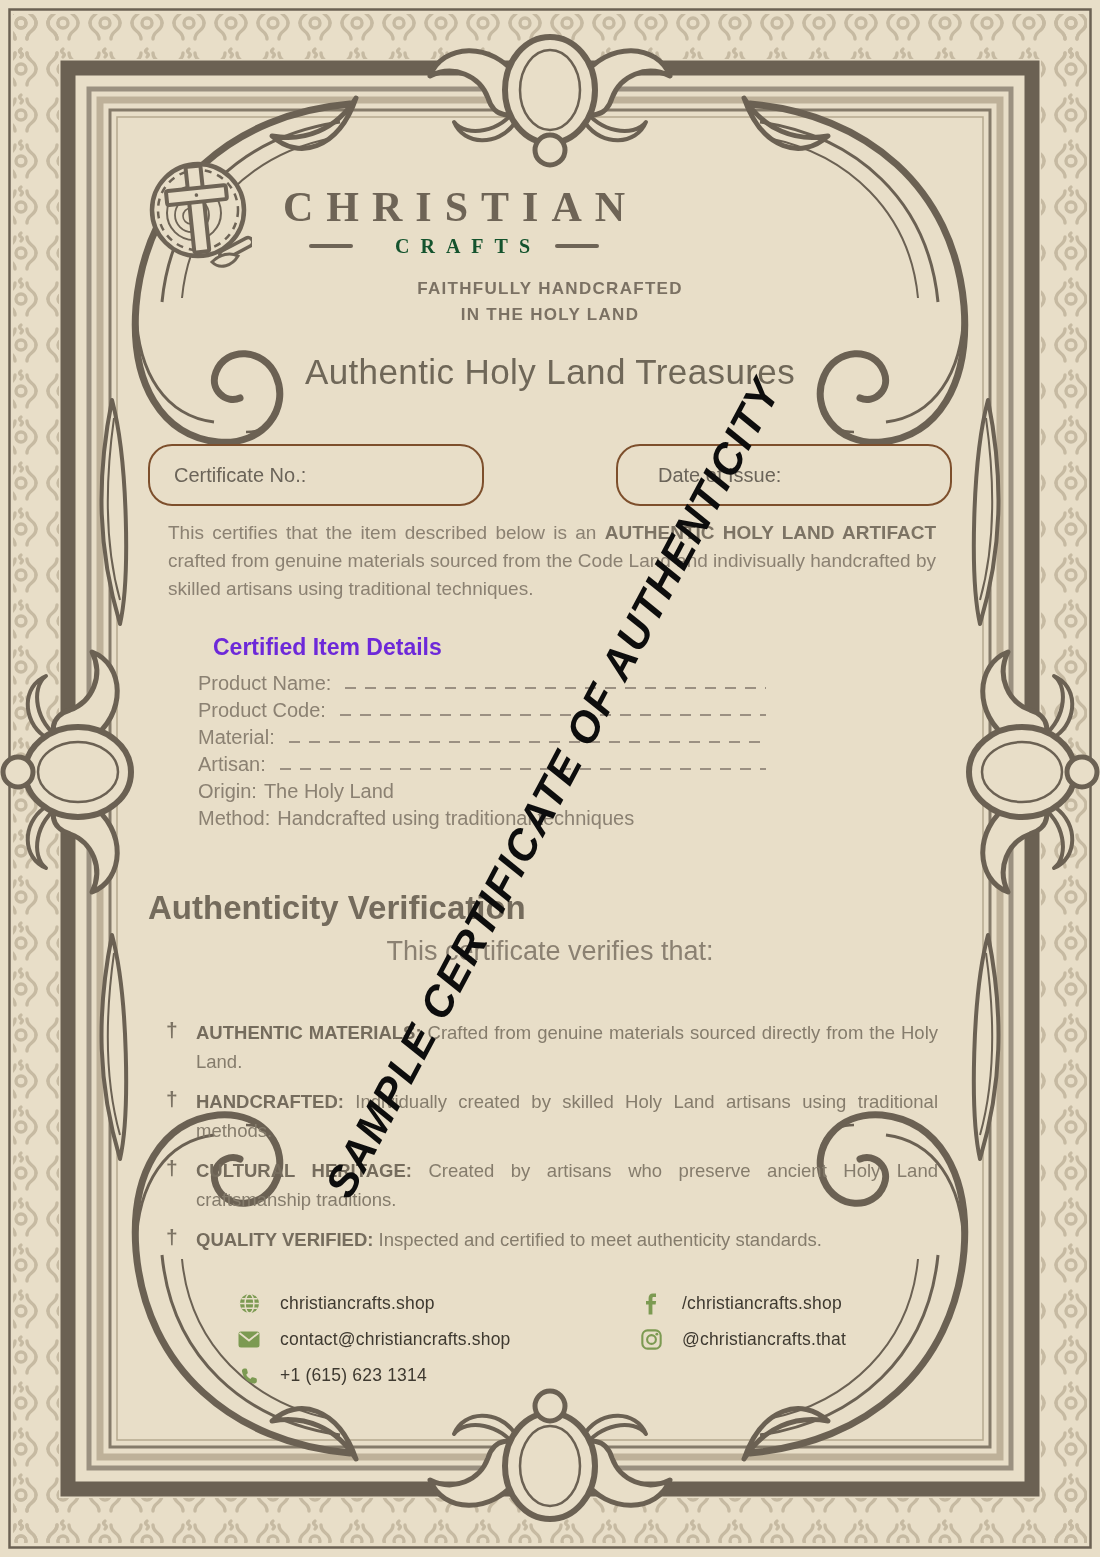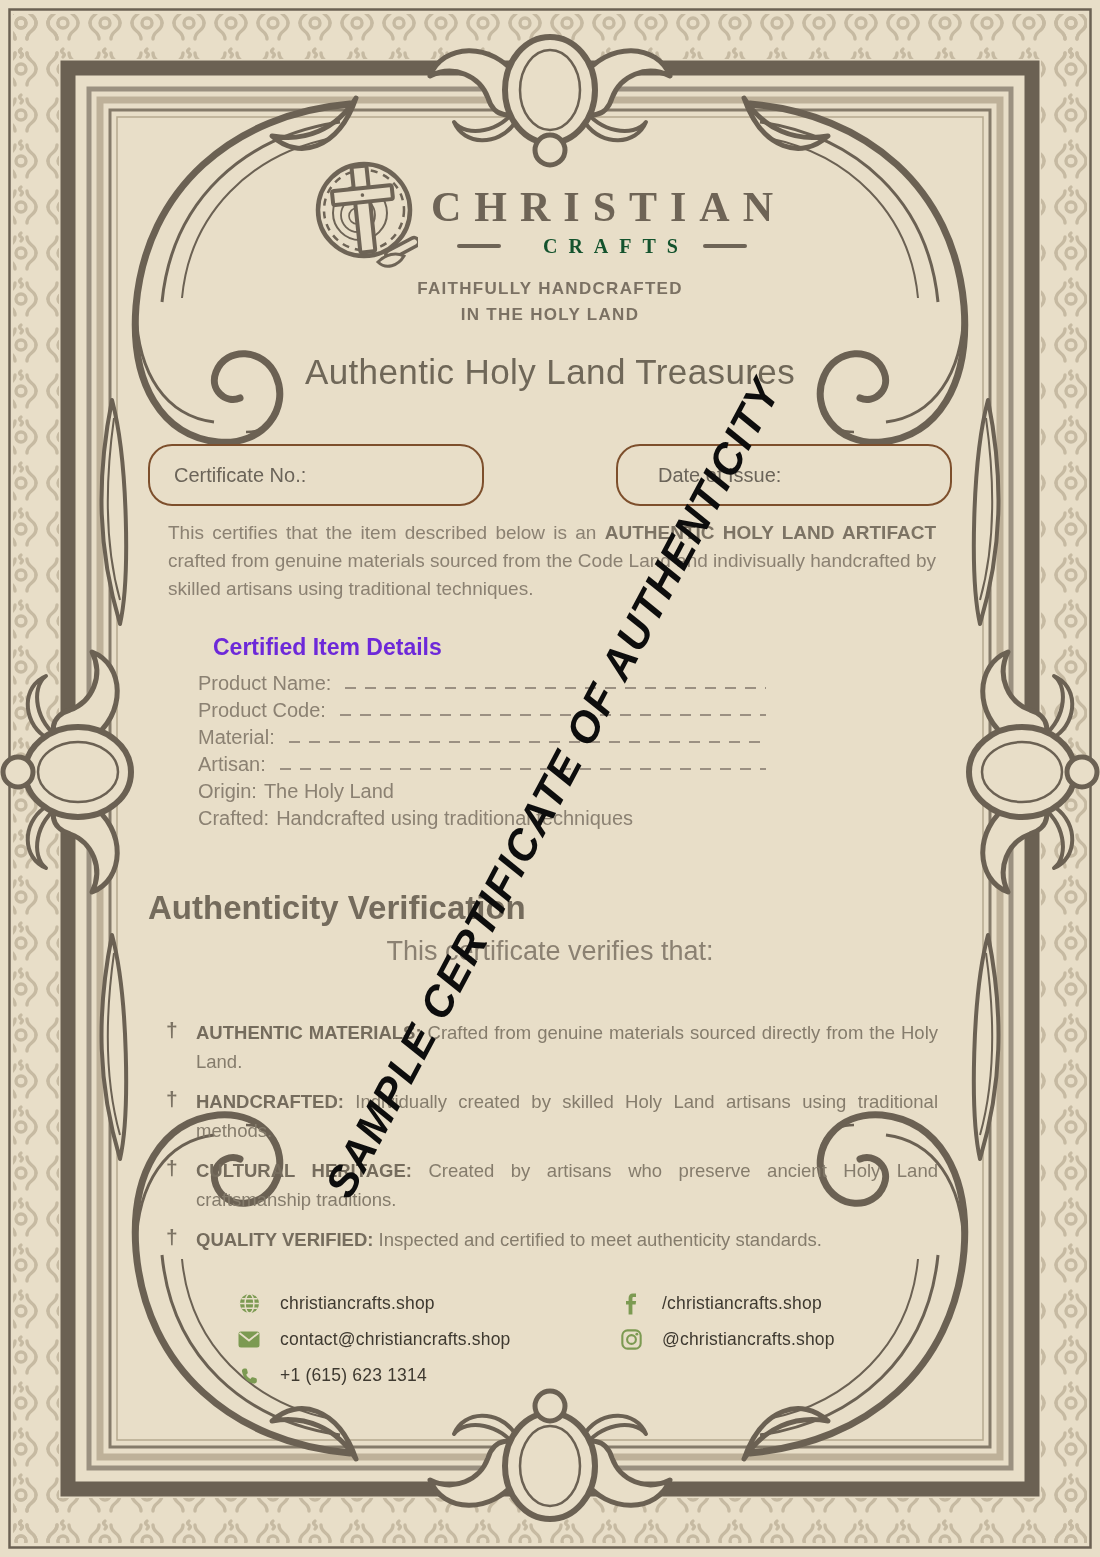--- a/index.html
+++ b/index.html
@@ -7,21 +7,21 @@
     width:1100px;height:1557px;position:relative;overflow:hidden;
     background:#e8dec8;
     font-family:"Liberation Sans", sans-serif;
     -webkit-font-smoothing:antialiased;
   }
   .frame-svg{position:absolute;inset:0;z-index:1;pointer-events:none;}
   .content{position:absolute;left:148px;right:148px;top:0;bottom:0;z-index:10;}
   .abs{position:absolute;left:0;right:0;}
 
   
-  .logo-row{top:158px;display:flex;justify-content:center;align-items:center;}
+  .logo-row{top:158px;display:flex;align-items:center;gap:18px;}
   .logo-word{display:flex;flex-direction:column;align-items:center;}
   .brand-main{
     font-family:"Liberation Serif", serif;font-weight:700;font-size:42px;
     letter-spacing:13px;color:#6e6456;line-height:1;margin-left:13px;
   }
   .craft-row{display:flex;align-items:center;gap:14px;margin-top:8px;}
   .craft-dash{width:44px;height:4px;background:#6e6456;border-radius:2px;}
   .brand-sub{
     font-family:"Liberation Serif", serif;font-weight:700;font-size:20px;
     letter-spacing:11px;color:#14532d;line-height:1;margin-left:28px;
@@ -61,21 +61,21 @@
   
   .verify-head{top:889px;text-align:left;font-size:33px;font-weight:800;color:#746b5c;}
   .verify-sub{top:936px;text-align:center;font-size:27px;font-weight:400;color:#8b8172;}
   .bullets{top:1018px;left:18px;right:14px;}
   .vitem{display:flex;gap:15px;margin-bottom:11px;}
   .dag{flex:none;width:15px;font-size:21px;font-weight:700;color:#7c7364;line-height:24px;}
   .vtext{flex:1;text-align:justify;font-size:18.5px;line-height:29px;color:#857c6c;}
   .vtext b{font-weight:800;color:#756c5d;}
 
   
-  .footer{top:1292px;left:90px;display:flex;}
+  .footer{top:1292px;left:90px;display:flex;gap:20px;}
   .f-col-left{width:382px;}
   .f-row{display:flex;align-items:center;gap:20px;margin-bottom:13px;height:23px;}
   .f-icon{flex:none;width:22px;height:22px;display:flex;align-items:center;justify-content:center;}
   .f-text{font-size:17.5px;color:#3e3930;letter-spacing:.2px;}
 
   
   .watermark{
     position:absolute;left:553px;top:788px;z-index:40;pointer-events:none;
     transform:translate(-50%,-50%) rotate(-62deg);
     font-size:43px;font-style:italic;font-weight:600;letter-spacing:1.5px;
@@ -221,21 +221,21 @@
     </div>
     <div class="drow">
       <span class="lbl">Artisan:</span>
       <span class="dashline"></span>
     </div>
     <div class="drow-static">
       <span>Origin:</span>
       <span class="val">The Holy Land</span>
     </div>
     <div class="drow-static">
-      <span>Crafted:</span>
+      <span>Method:</span>
       <span class="val">Handcrafted using traditional techniques</span>
     </div>
   </div>
 
   <div class="abs verify-head">Authenticity Verification</div>
   <div class="abs verify-sub">This certificate verifies that:</div>
 
   <div class="abs bullets">
     <div class="vitem">
       <span class="dag">†</span>
@@ -297,20 +297,20 @@
         <span class="f-text">/christiancrafts.shop</span>
       </div>
       <div class="f-row">
         <span class="f-icon">
           <svg width="21" height="21" viewBox="0 0 22 22">
             <rect x="1.4" y="1.4" width="19.2" height="19.2" rx="5.5" fill="none" stroke="#7c9a52" stroke-width="2.2"></rect>
             <circle cx="11" cy="11" r="4.6" fill="none" stroke="#7c9a52" stroke-width="2.2"></circle>
             <circle cx="16.6" cy="5.4" r="1.5" fill="#7c9a52"></circle>
           </svg>
         </span>
-        <span class="f-text">@christiancrafts.shop</span>
+        <span class="f-text">@christiancrafts.that</span>
       </div>
     </div>
   </div>
 
 </div>
 
 <div class="watermark">SAMPLE CERTIFICATE OF AUTHENTICITY</div>
 
 </body></html>

